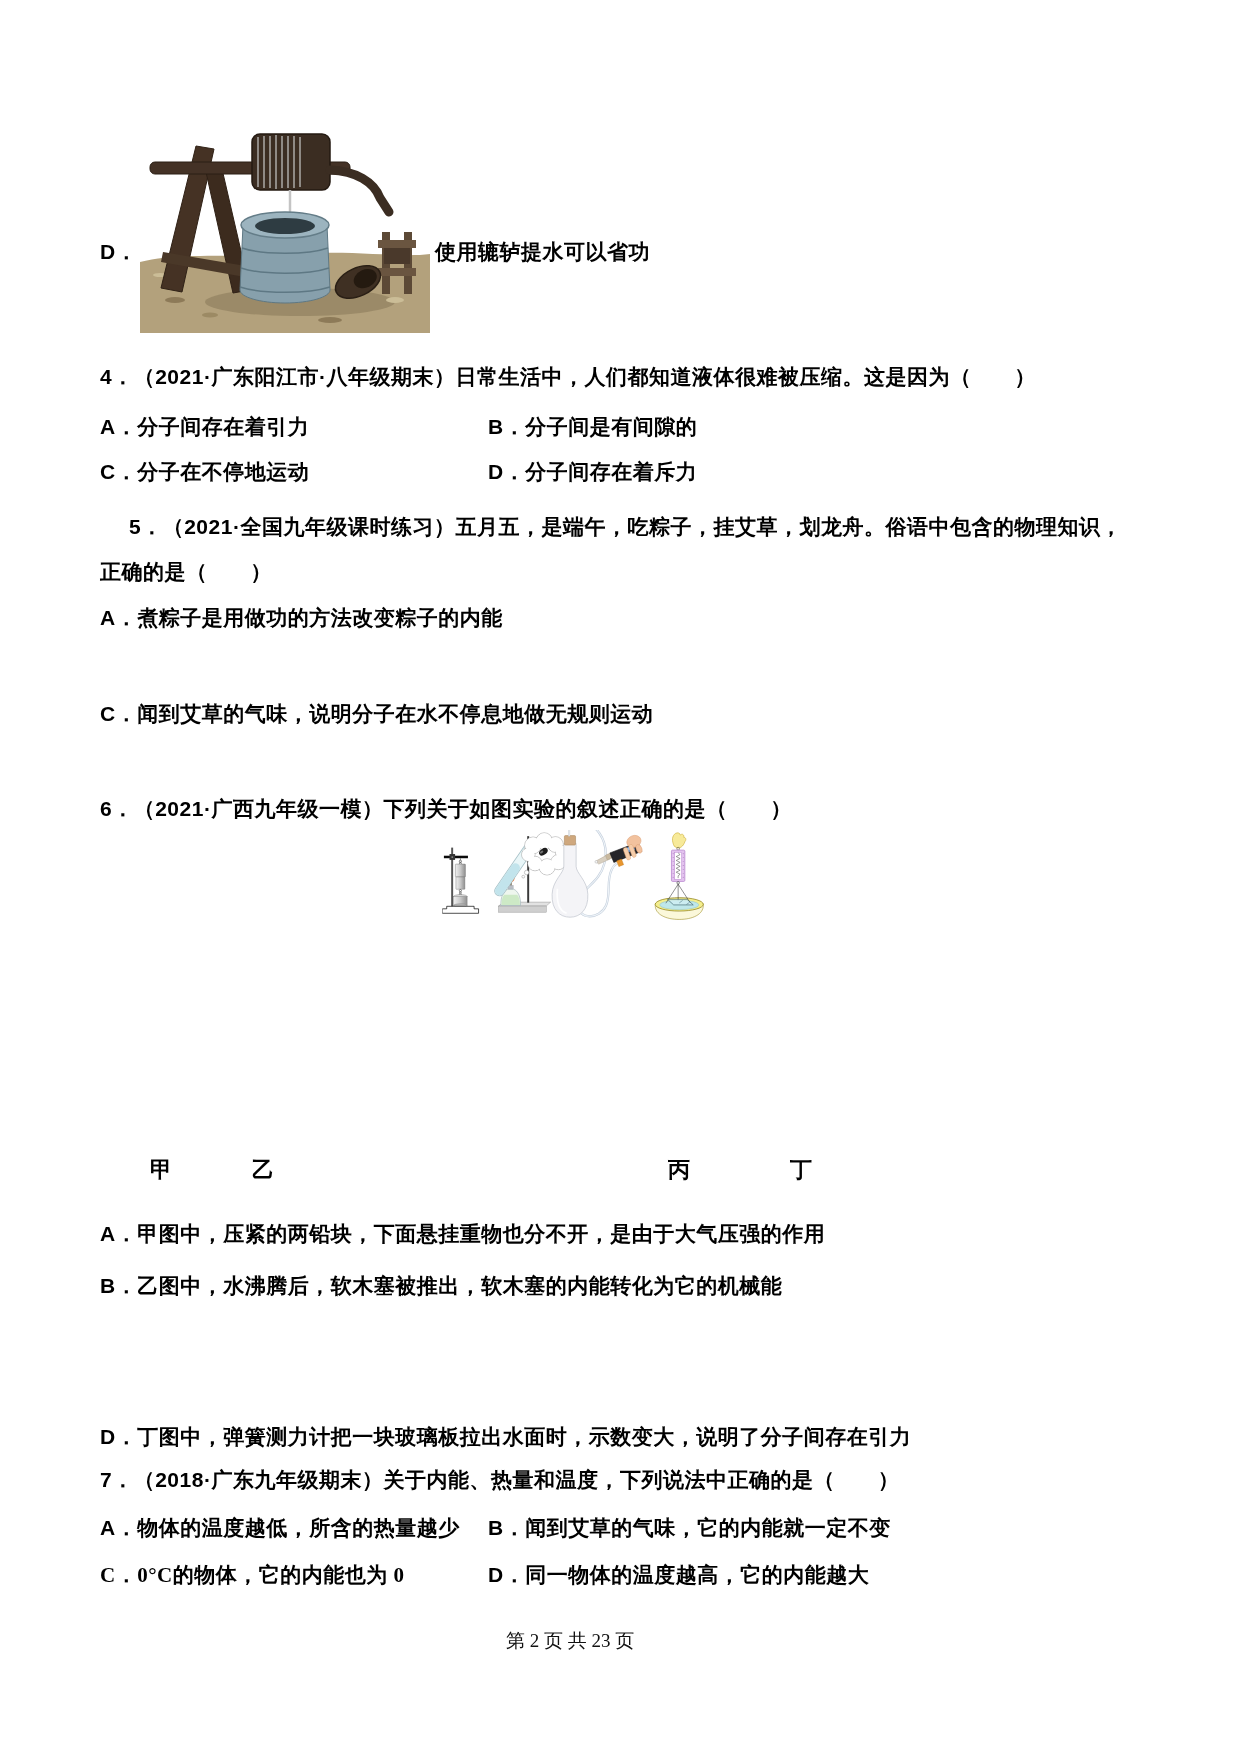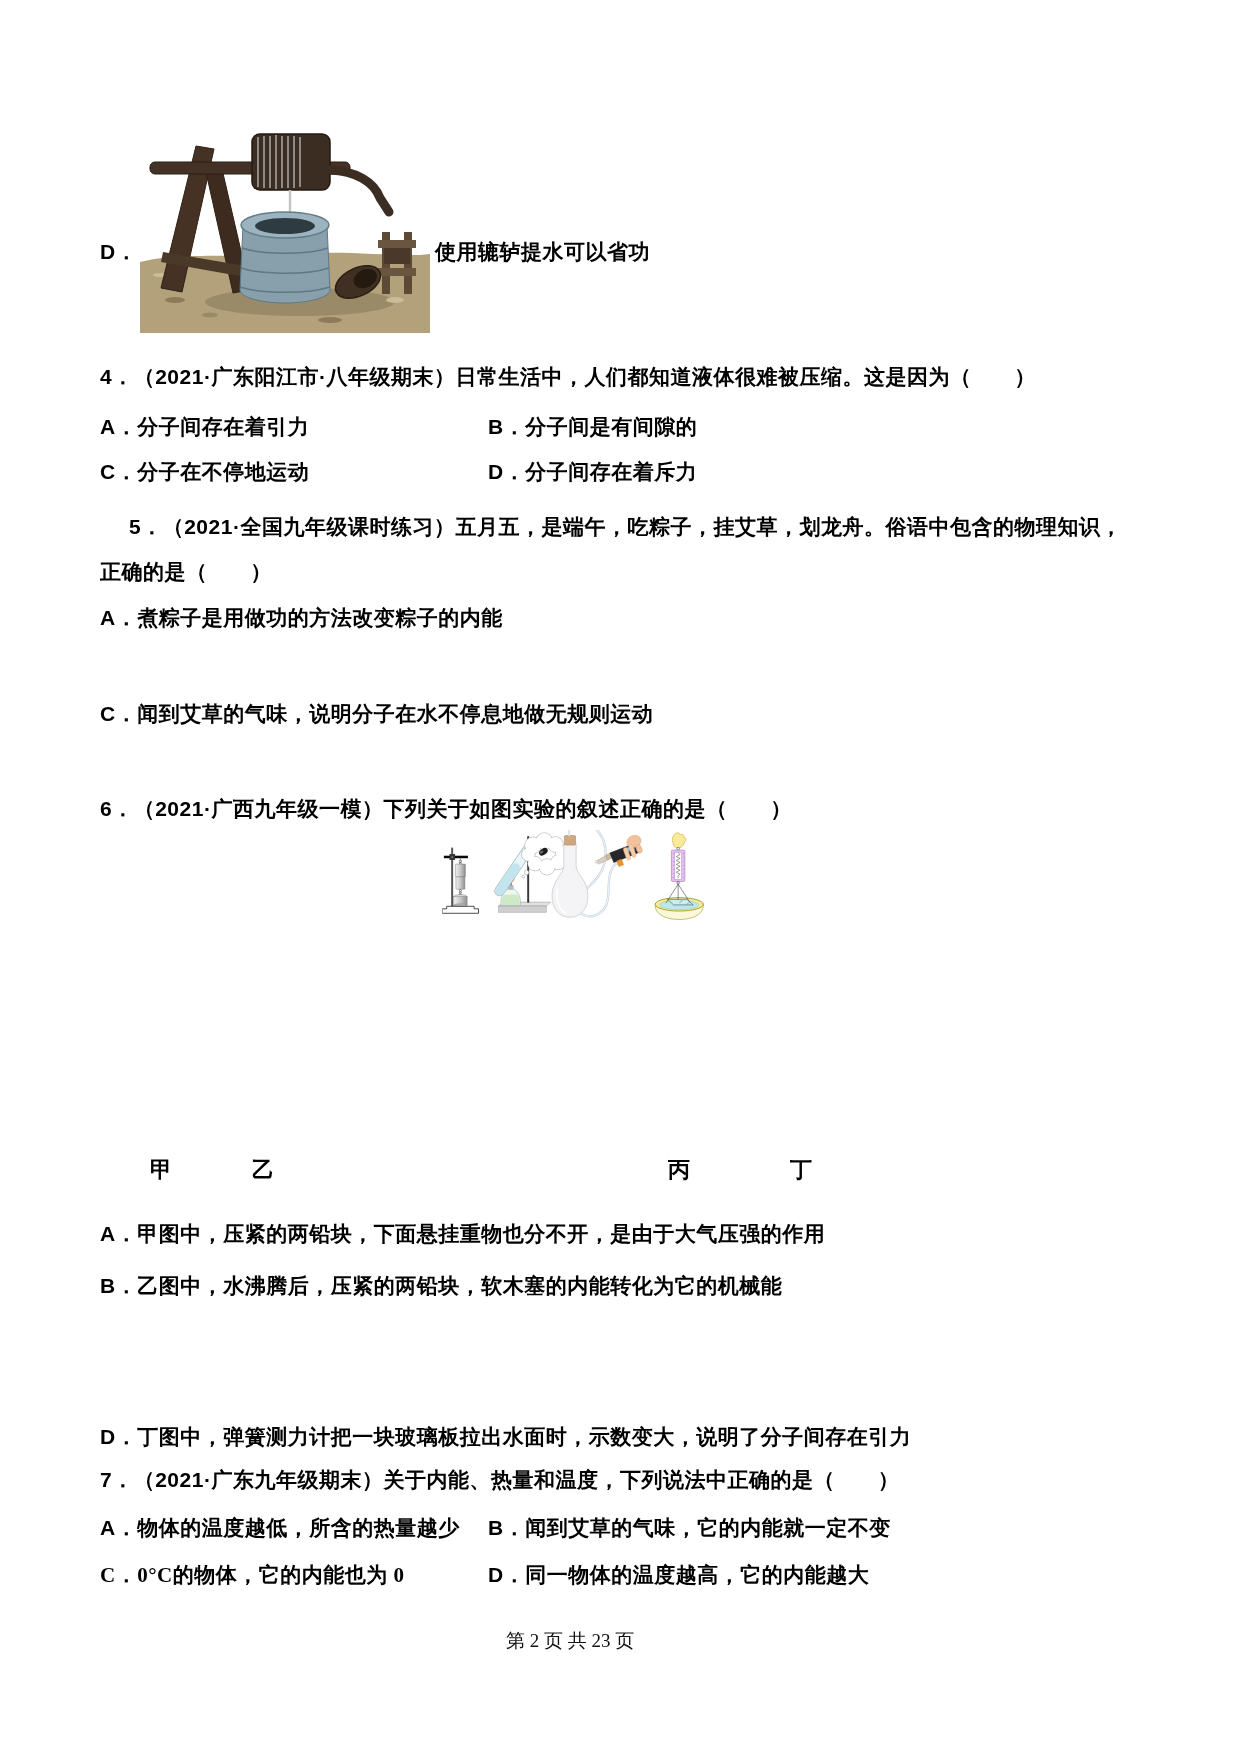--- a/index.html
+++ b/index.html
@@ -228,24 +228,24 @@
     </g>
     </svg>
   </svg>
 
   <div class="fig-label" style="left:150px;top:1155px;">甲</div>
   <div class="fig-label" style="left:252px;top:1155px;">乙</div>
   <div class="fig-label" style="left:668px;top:1155px;">丙</div>
   <div class="fig-label" style="left:790px;top:1155px;">丁</div>
 
   <div class="line" style="left:100px;top:1220px;">A．甲图中，压紧的两铅块，下面悬挂重物也分不开，是由于大气压强的作用</div>
-  <div class="line" style="left:100px;top:1272px;">B．乙图中，水沸腾后，压紧的两铅块，软木塞的内能转化为它的机械能</div>
+  <div class="line" style="left:100px;top:1272px;">B．乙图中，水沸腾后，软木塞被推出，软木塞的内能转化为它的机械能</div>
   <div class="line" style="left:100px;top:1423px;">D．丁图中，弹簧测力计把一块玻璃板拉出水面时，示数变大，说明了分子间存在引力</div>
 
-  <div class="line" style="left:100px;top:1466px;">7．（2021·广东九年级期末）关于内能、热量和温度，下列说法中正确的是（　　）</div>
+  <div class="line" style="left:100px;top:1466px;">7．（2018·广东九年级期末）关于内能、热量和温度，下列说法中正确的是（　　）</div>
   <div class="line" style="left:100px;top:1514px;">A．物体的温度越低，所含的热量越少</div>
   <div class="line" style="left:488px;top:1514px;">B．闻到艾草的气味，它的内能就一定不变</div>
   <div class="line" style="left:100px;top:1561px;font-family:Liberation Serif, serif;">C．0°C的物体，它的内能也为 0</div>
   <div class="line" style="left:488px;top:1561px;">D．同一物体的温度越高，它的内能越大</div>
 
   <div class="footer">第 2 页 共 23 页</div>
 
 </div>
 
 </body></html>

